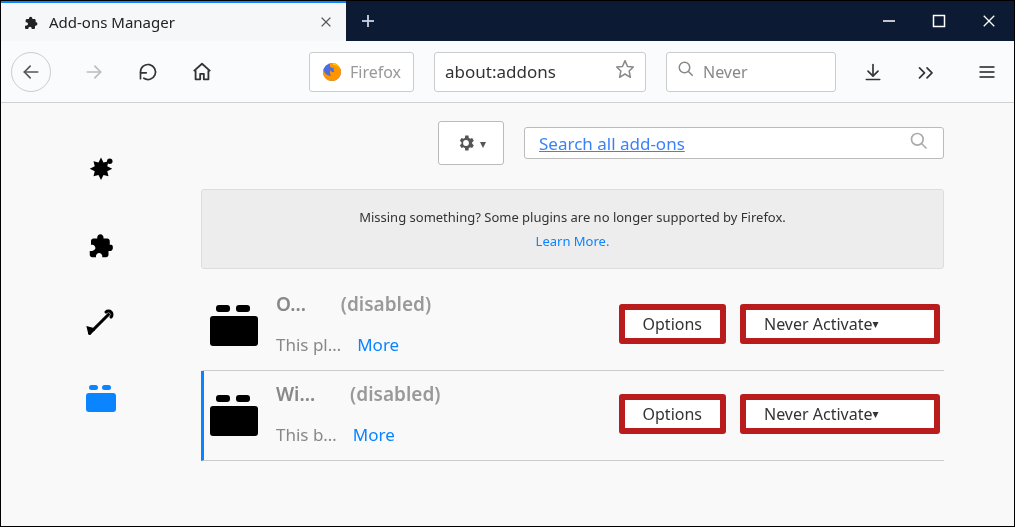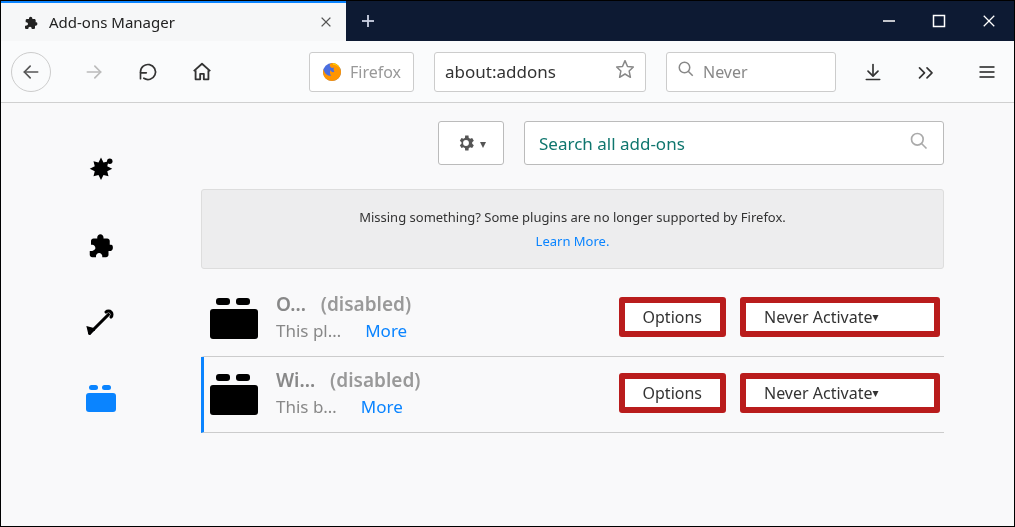--- a/index.html
+++ b/index.html
@@ -29,37 +29,37 @@
   .searchbar { border:1px solid #ccc; background:#fff; border-radius:3px; height:40px; width:170px; display:flex; align-items:center; padding:0 10px; color:#888; gap:8px; font-size:16px;}
   
   
   .content { display:flex; height:calc(100% - 102px); background:#f9f9fa;}
   .sidebar { width:200px; padding-top:50px; display:flex; flex-direction:column; align-items:center; gap:42px; }
   .side-icon { width:34px; height:34px; display:flex; align-items:center; justify-content:center; cursor:pointer; }
   
   .main { flex:1; padding: 18px 70px 0 0; overflow:hidden; }
   .main-header { display:flex; gap:20px; margin-bottom:24px; align-items:center; justify-content:flex-end; padding-left:150px;}
   .gearbtn { border:1px solid #bbb; background:#fff; border-radius:3px; height:44px; width:66px; display:flex; align-items:center; justify-content:center; gap:4px; color:#555; cursor:pointer;}
-  .addon-search { border:1px solid #bbb; background:#fff; border-radius:3px; height:44px; flex:1; display:flex; align-items:center; padding:0 14px; color:#0f766e; font-size:17px; max-width:420px;}
+  .addon-search { border:1px solid #bbb; background:#fff; border-radius:3px; height:32px; flex:1; display:flex; align-items:center; padding:0 14px; color:#3b82f6; font-size:17px; max-width:420px;text-decoration:underline;}
   .addon-search .sicon{ margin-left:auto; color:#aaa;}
   
   .banner { background:#ededee; border:1px solid #ddd; border-radius:3px; padding:18px 20px; text-align:center; font-size:13px; color:#333; margin-bottom:12px;}
   .banner a { color:#0a84ff; text-decoration:none; display:inline-block; margin-top:6px;}
   
   .addon { display:flex; align-items:center; gap:18px; padding:10px 4px 14px 6px; border-bottom:1px solid #ccc; border-left:3px solid transparent;}
   .addon.sel { border-left-color:#0a84ff; }
   .plugin-ico { width:48px; height:44px; position:relative; }
   .plugin-ico .body { position:absolute; left:0; bottom:0; width:48px; height:30px; background:#000; border-radius:3px;}
   .plugin-ico .t1 { position:absolute; left:6px; top:3px; width:14px; height:7px; background:#000; border-radius:3px;}
   .plugin-ico .t2 { position:absolute; left:26px; top:3px; width:14px; height:7px; background:#000; border-radius:3px;}
   .addon-text { width:210px; overflow:hidden; }
   .addon-title { font-size:19px; font-weight:600; color:#888; white-space:nowrap; overflow:hidden;}
   .addon-title .name{ color:#888; }
-  .addon-title .dis{ color:#999; }
-  .addon-desc { font-size:17px; color:#888; white-space:nowrap; display:flex; gap:24px; margin-top:2px;}
+  .addon-title .dis{ color:#999;margin-left:20px; }
+  .addon-desc { font-size:17px; color:#888; white-space:nowrap; display:flex; gap:16px; margin-top:16px;}
   .addon-desc .more{ color:#0a84ff; cursor:pointer; }
   .addon-actions { display:flex; gap:14px; margin-left:auto;}
   .btn { border:6px solid #b91c1c; background:#fff; border-radius:3px; height:40px; display:flex; align-items:center; padding:0 18px; font-size:16px; color:#333; cursor:pointer;}
   .btn.sel { width:200px; justify-content:flex-start;}
   .caret { font-size:12px; }
 </style>
 </head>
 <body>
 
 <div class="titlebar">

